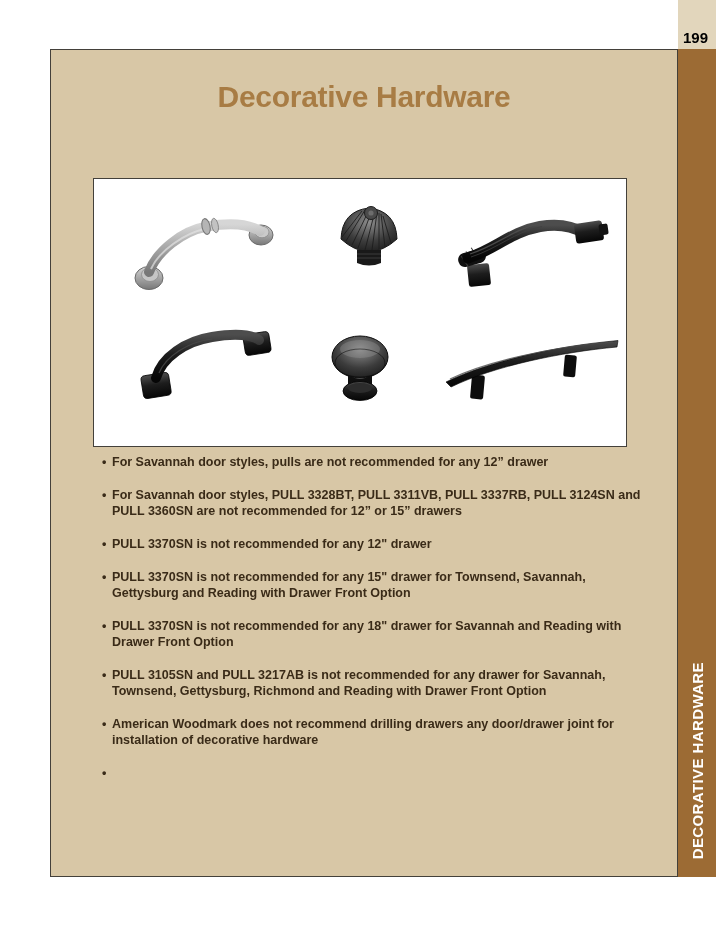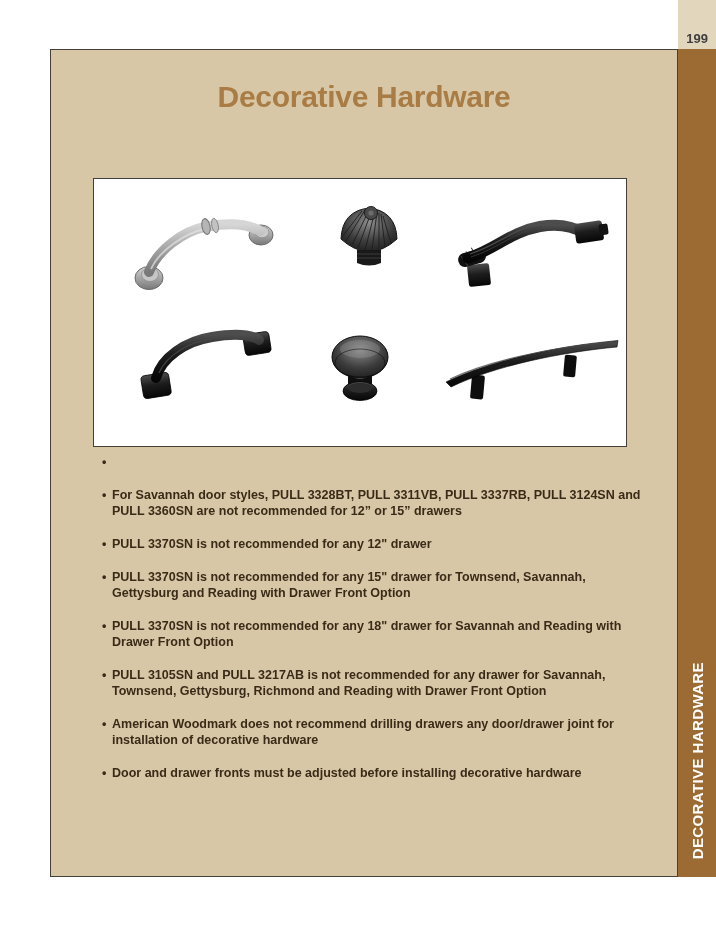--- a/index.html
+++ b/index.html
@@ -13,21 +13,21 @@
     overflow: hidden;
   }
   
   .pagenum-cell {
     position: absolute; left: 678px; top: 0; width: 38px; height: 49px;
     background: #e2d6bc;
     display: flex; align-items: flex-end; justify-content: flex-end;
     padding: 0 8px 3px 0;
   }
   .pagenum {
-    color: #404040; font-size: 13px; font-weight: bold;
+    color: #000000; font-size: 15px; font-weight: bold;
   }
   .side-tab {
     position: absolute; left: 678px; top: 49px; width: 38px; height: 828px;
     background: #9c6b34;
   }
   .side-tab-label {
     position: absolute; bottom: 18px; left: 50%;
     transform: translateX(-50%) rotate(180deg);
     writing-mode: vertical-rl;
     color: #ffffff; font-weight: bold; font-size: 15px; letter-spacing: 0.4px;
@@ -169,20 +169,21 @@
           <rect x="470" y="176" width="12" height="22" rx="2" fill="#0d0d0d" transform="rotate(5 476 187)"></rect>
           <path d="M352 203 C 388 185, 452 169, 510 163 L 524 161.5 L 523 168 C 468 173, 400 187, 357 208 Z" fill="url(#blackbar)" stroke="#000" stroke-width="0.6"></path>
           <path d="M356 200 C 392 183, 455 168, 519 163" fill="none" stroke="#4d4d4d" stroke-width="1.2" opacity="0.8"></path>
         </g>
       </svg>
     </div>
 
     <ul class="notes">
       <li>
           <span class="dot">•</span>
+          <span class="txt">For Savannah door styles, pulls are not recommended for any 12” drawer</span>
         </li>
       <li>
           <span class="dot">•</span>
           <span class="txt">For Savannah door styles, PULL 3328BT, PULL 3311VB, PULL 3337RB, PULL 3124SN and PULL 3360SN are not recommended for 12” or 15” drawers</span>
         </li>
       <li>
           <span class="dot">•</span>
           <span class="txt">PULL 3370SN is not recommended for any 12" drawer</span>
         </li>
       <li>
@@ -196,18 +197,17 @@
       <li>
           <span class="dot">•</span>
           <span class="txt">PULL 3105SN and PULL 3217AB is not recommended for any drawer for Savannah, Townsend, Gettysburg, Richmond and Reading with Drawer Front Option</span>
         </li>
       <li>
           <span class="dot">•</span>
           <span class="txt">American Woodmark does not recommend drilling drawers any door/drawer joint for installation of decorative hardware</span>
         </li>
       <li>
           <span class="dot">•</span>
-          <span class="txt">Door and drawer fronts must be adjusted before installing decorative hardware</span>
         </li>
     </ul>
 
   </div>
 </div>
 
 </body></html>

